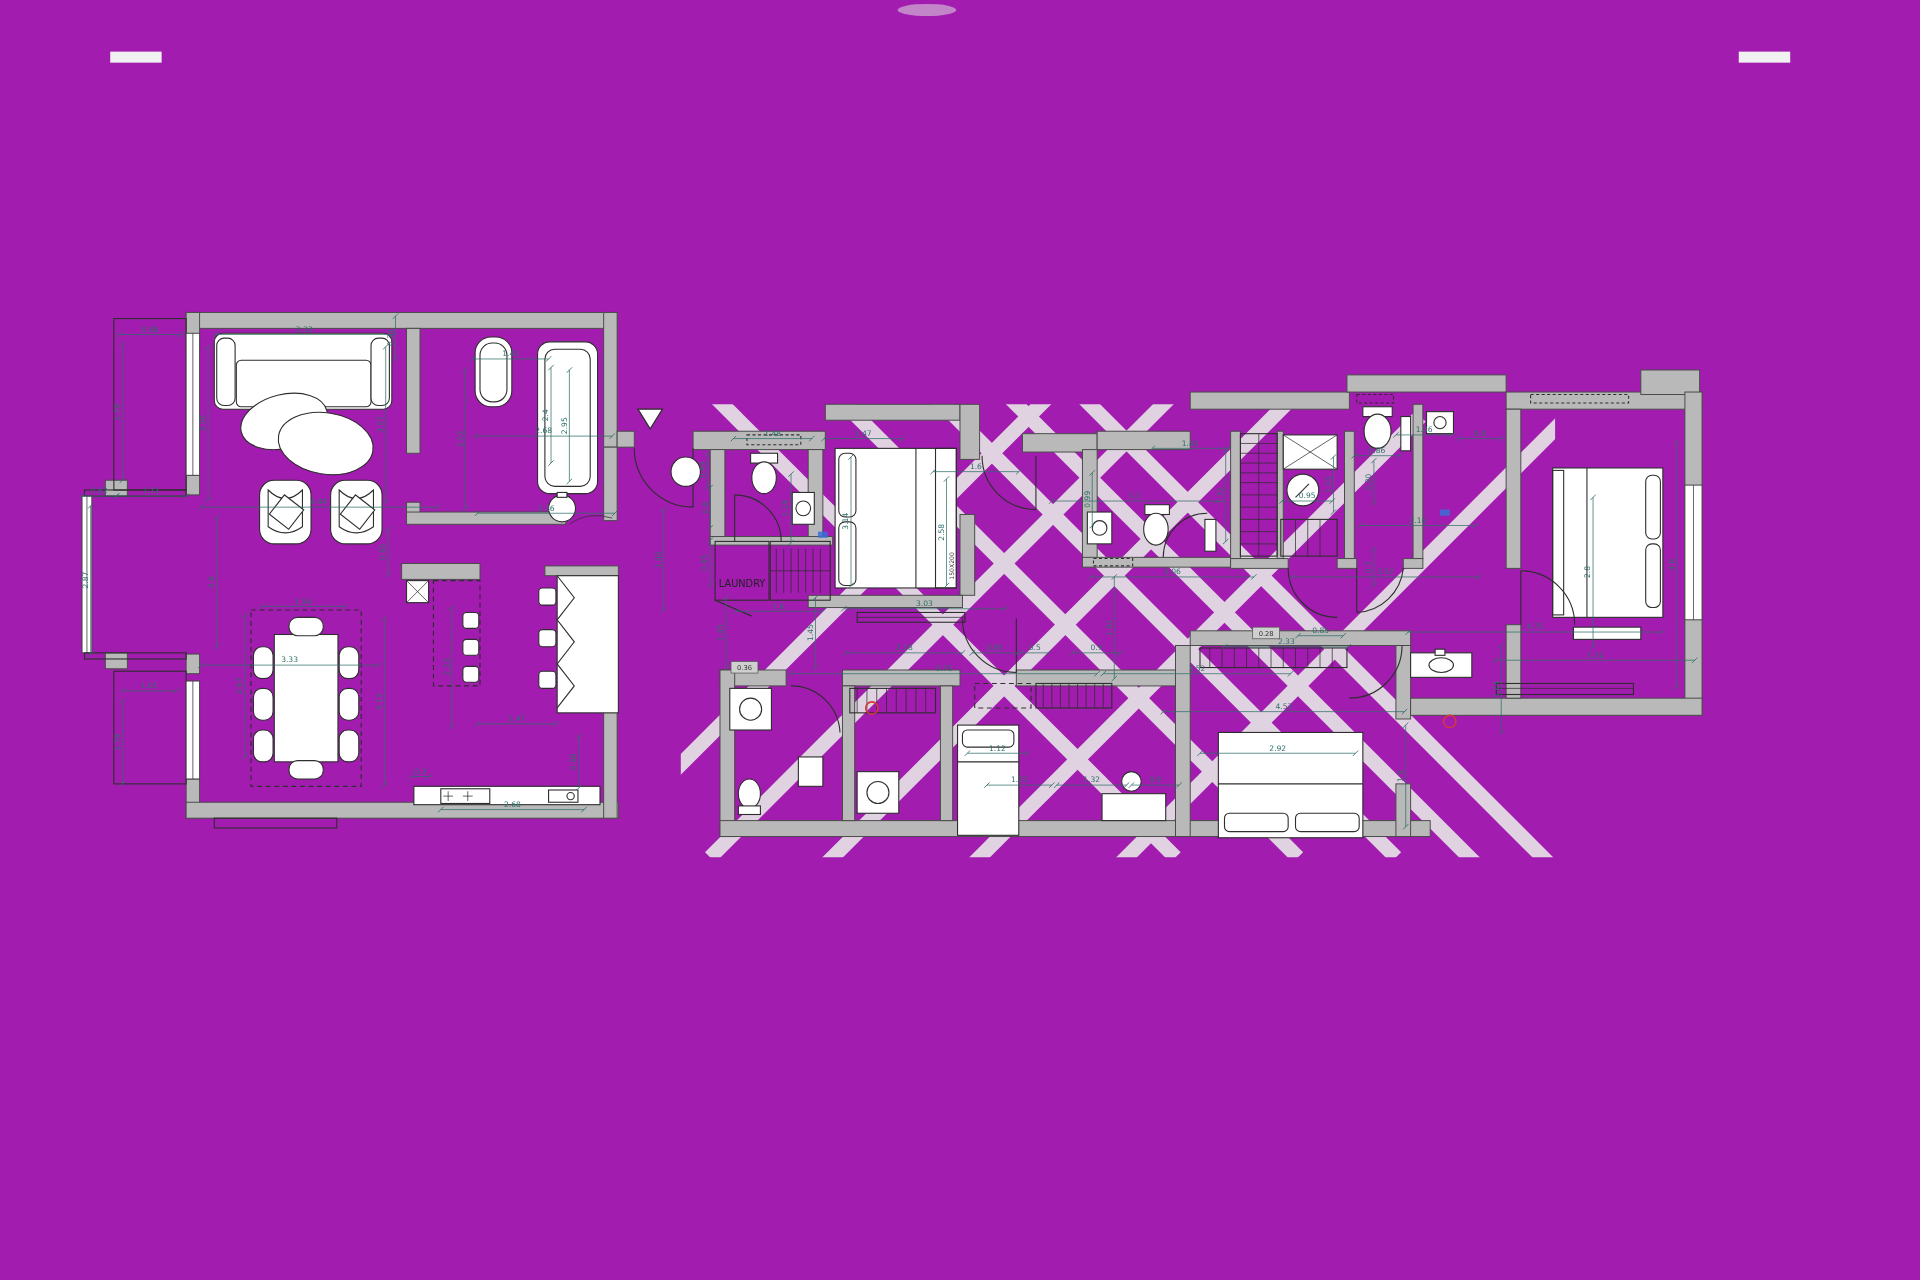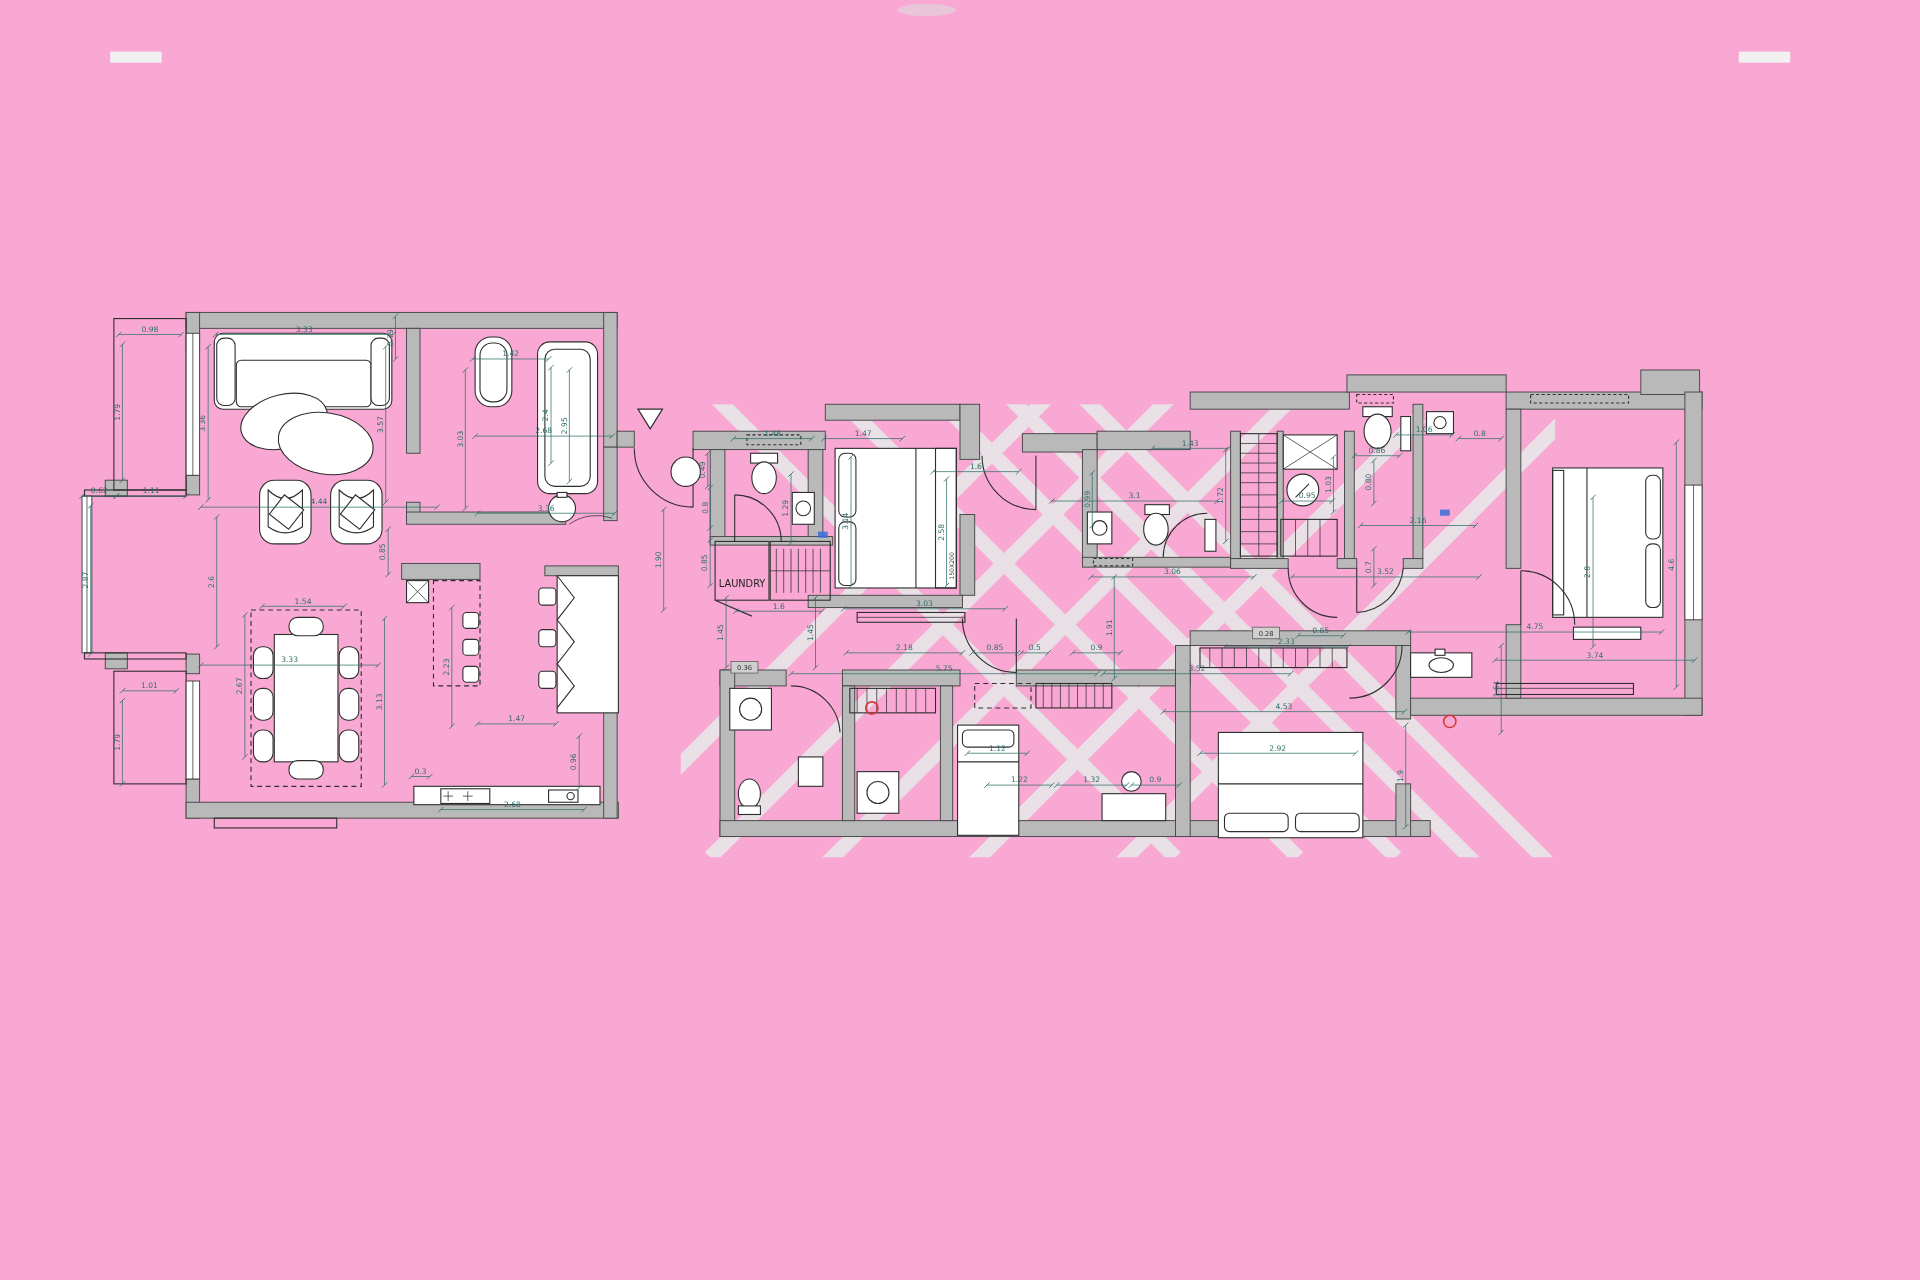--- a/index.html
+++ b/index.html
@@ -1,17 +1,17 @@
 <!DOCTYPE html>
 <html><head>
 <meta charset="utf-8">
 <style>
   html,body{margin:0;padding:0;background:#ffffff;width:1920px;height:1280px;overflow:hidden;
     font-family:"DejaVu Sans", sans-serif;}
-  #stage{position:absolute;left:0;top:0;width:1920px;height:1280px;background:#f9a8d4;}
+  #stage{position:absolute;left:0;top:0;width:1920px;height:1280px;background:#a21caf;}
   svg{position:absolute;left:0;top:0;}
   .wall{fill:#b9b9b9;stroke:#4a4a4a;stroke-width:.8;}
   .win{fill:#ffffff;stroke:#444;stroke-width:.8;}
   .furn{fill:#ffffff;stroke:#2e2e2e;stroke-width:.9;}
   .furnl{fill:none;stroke:#2e2e2e;stroke-width:.9;}
   .thinl{fill:none;stroke:#2e2e2e;stroke-width:.6;}
   .dash{stroke-dasharray:4 3;}
   .dash2{stroke-dasharray:2.5 2;}
   .wm{stroke-linecap:butt;}
 </style>

